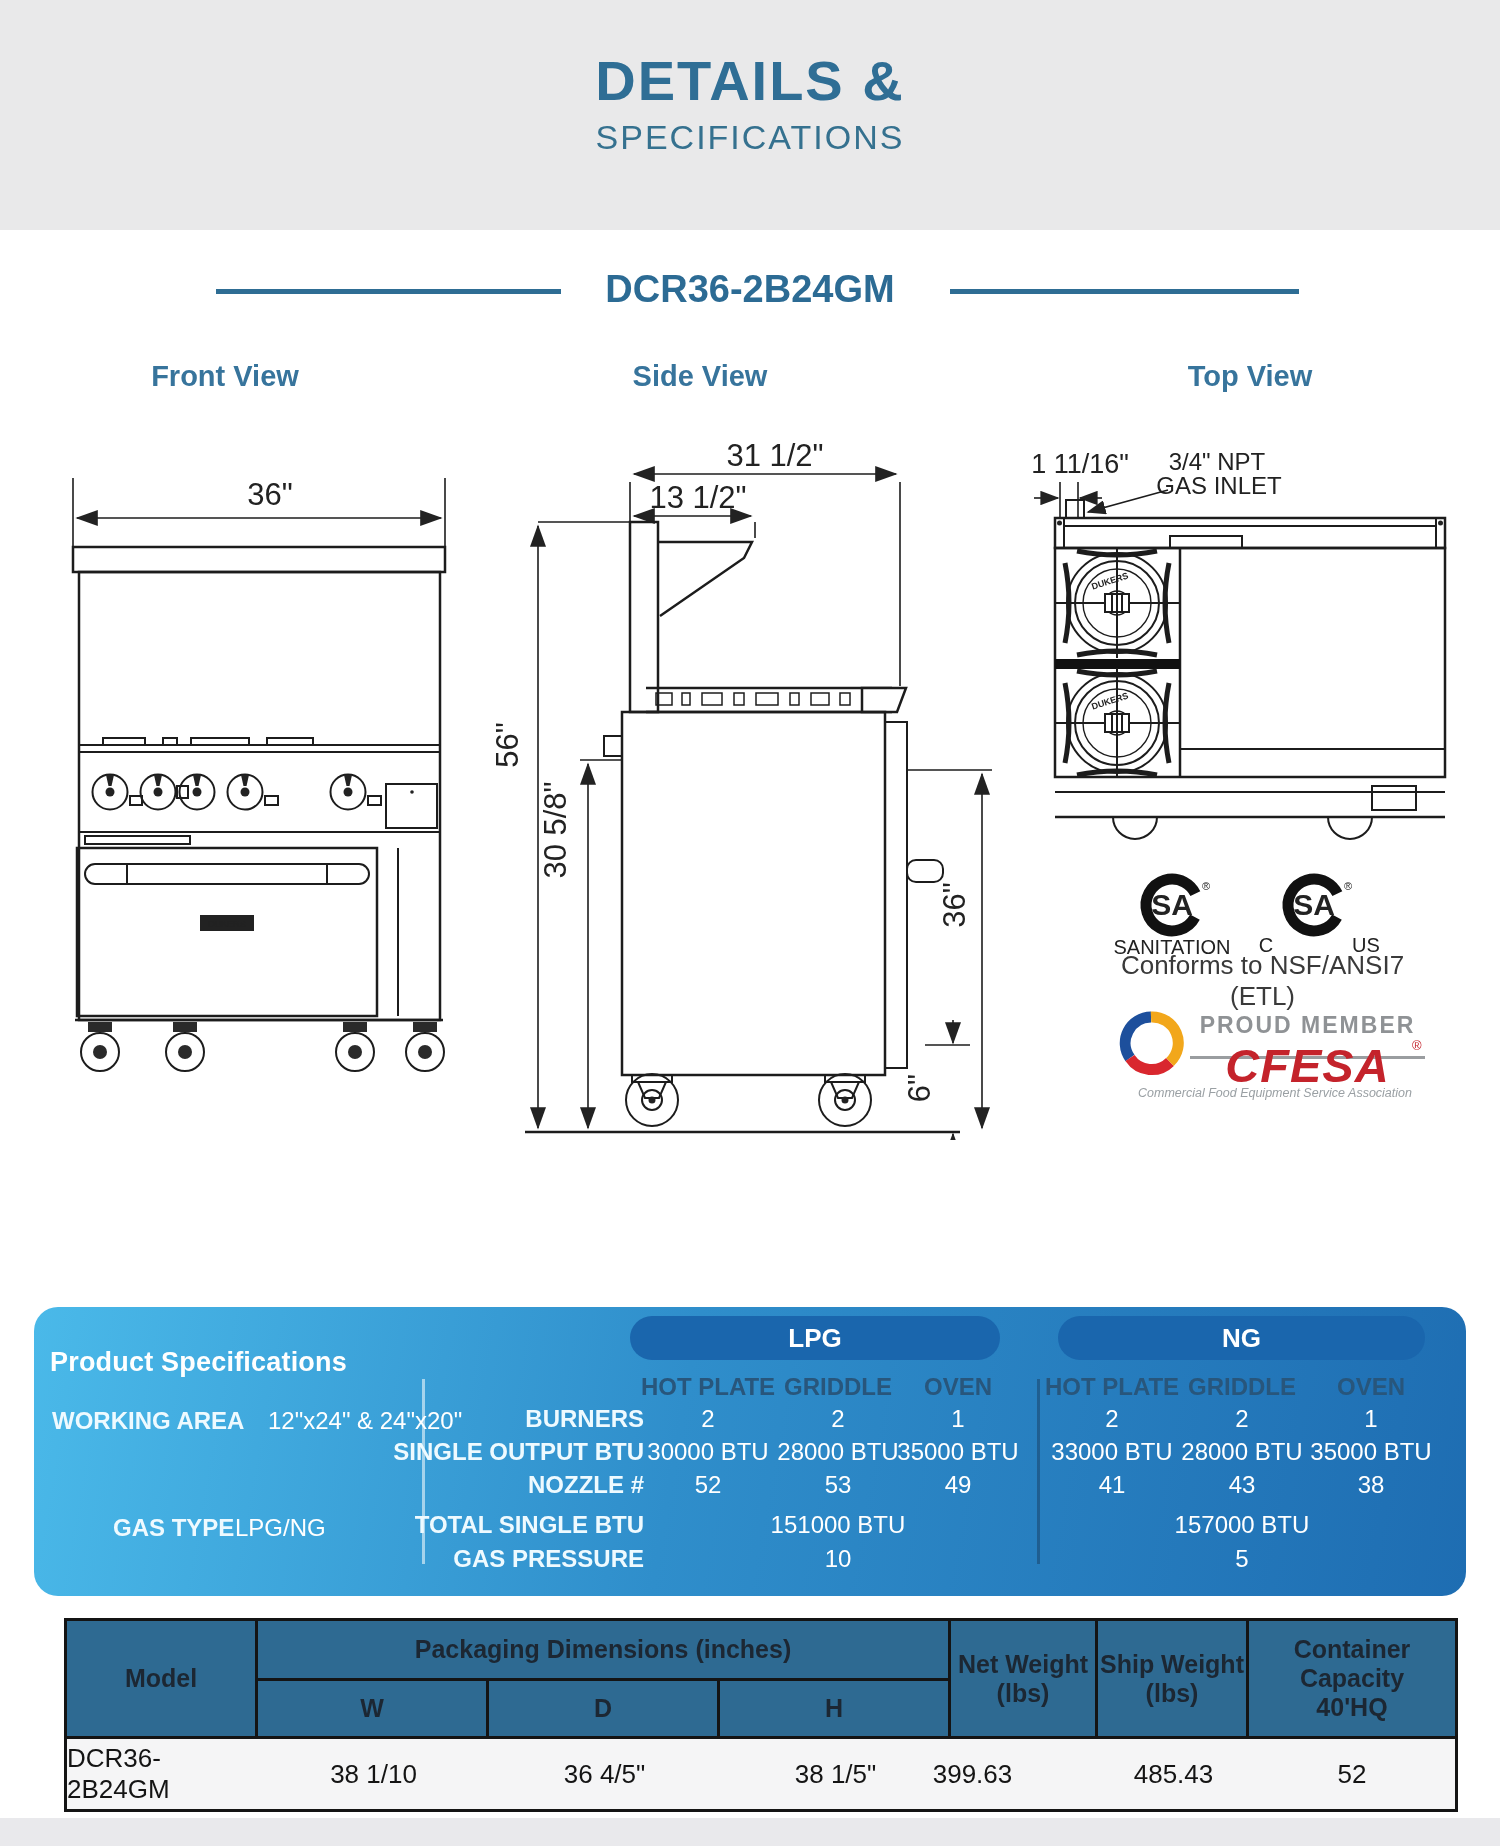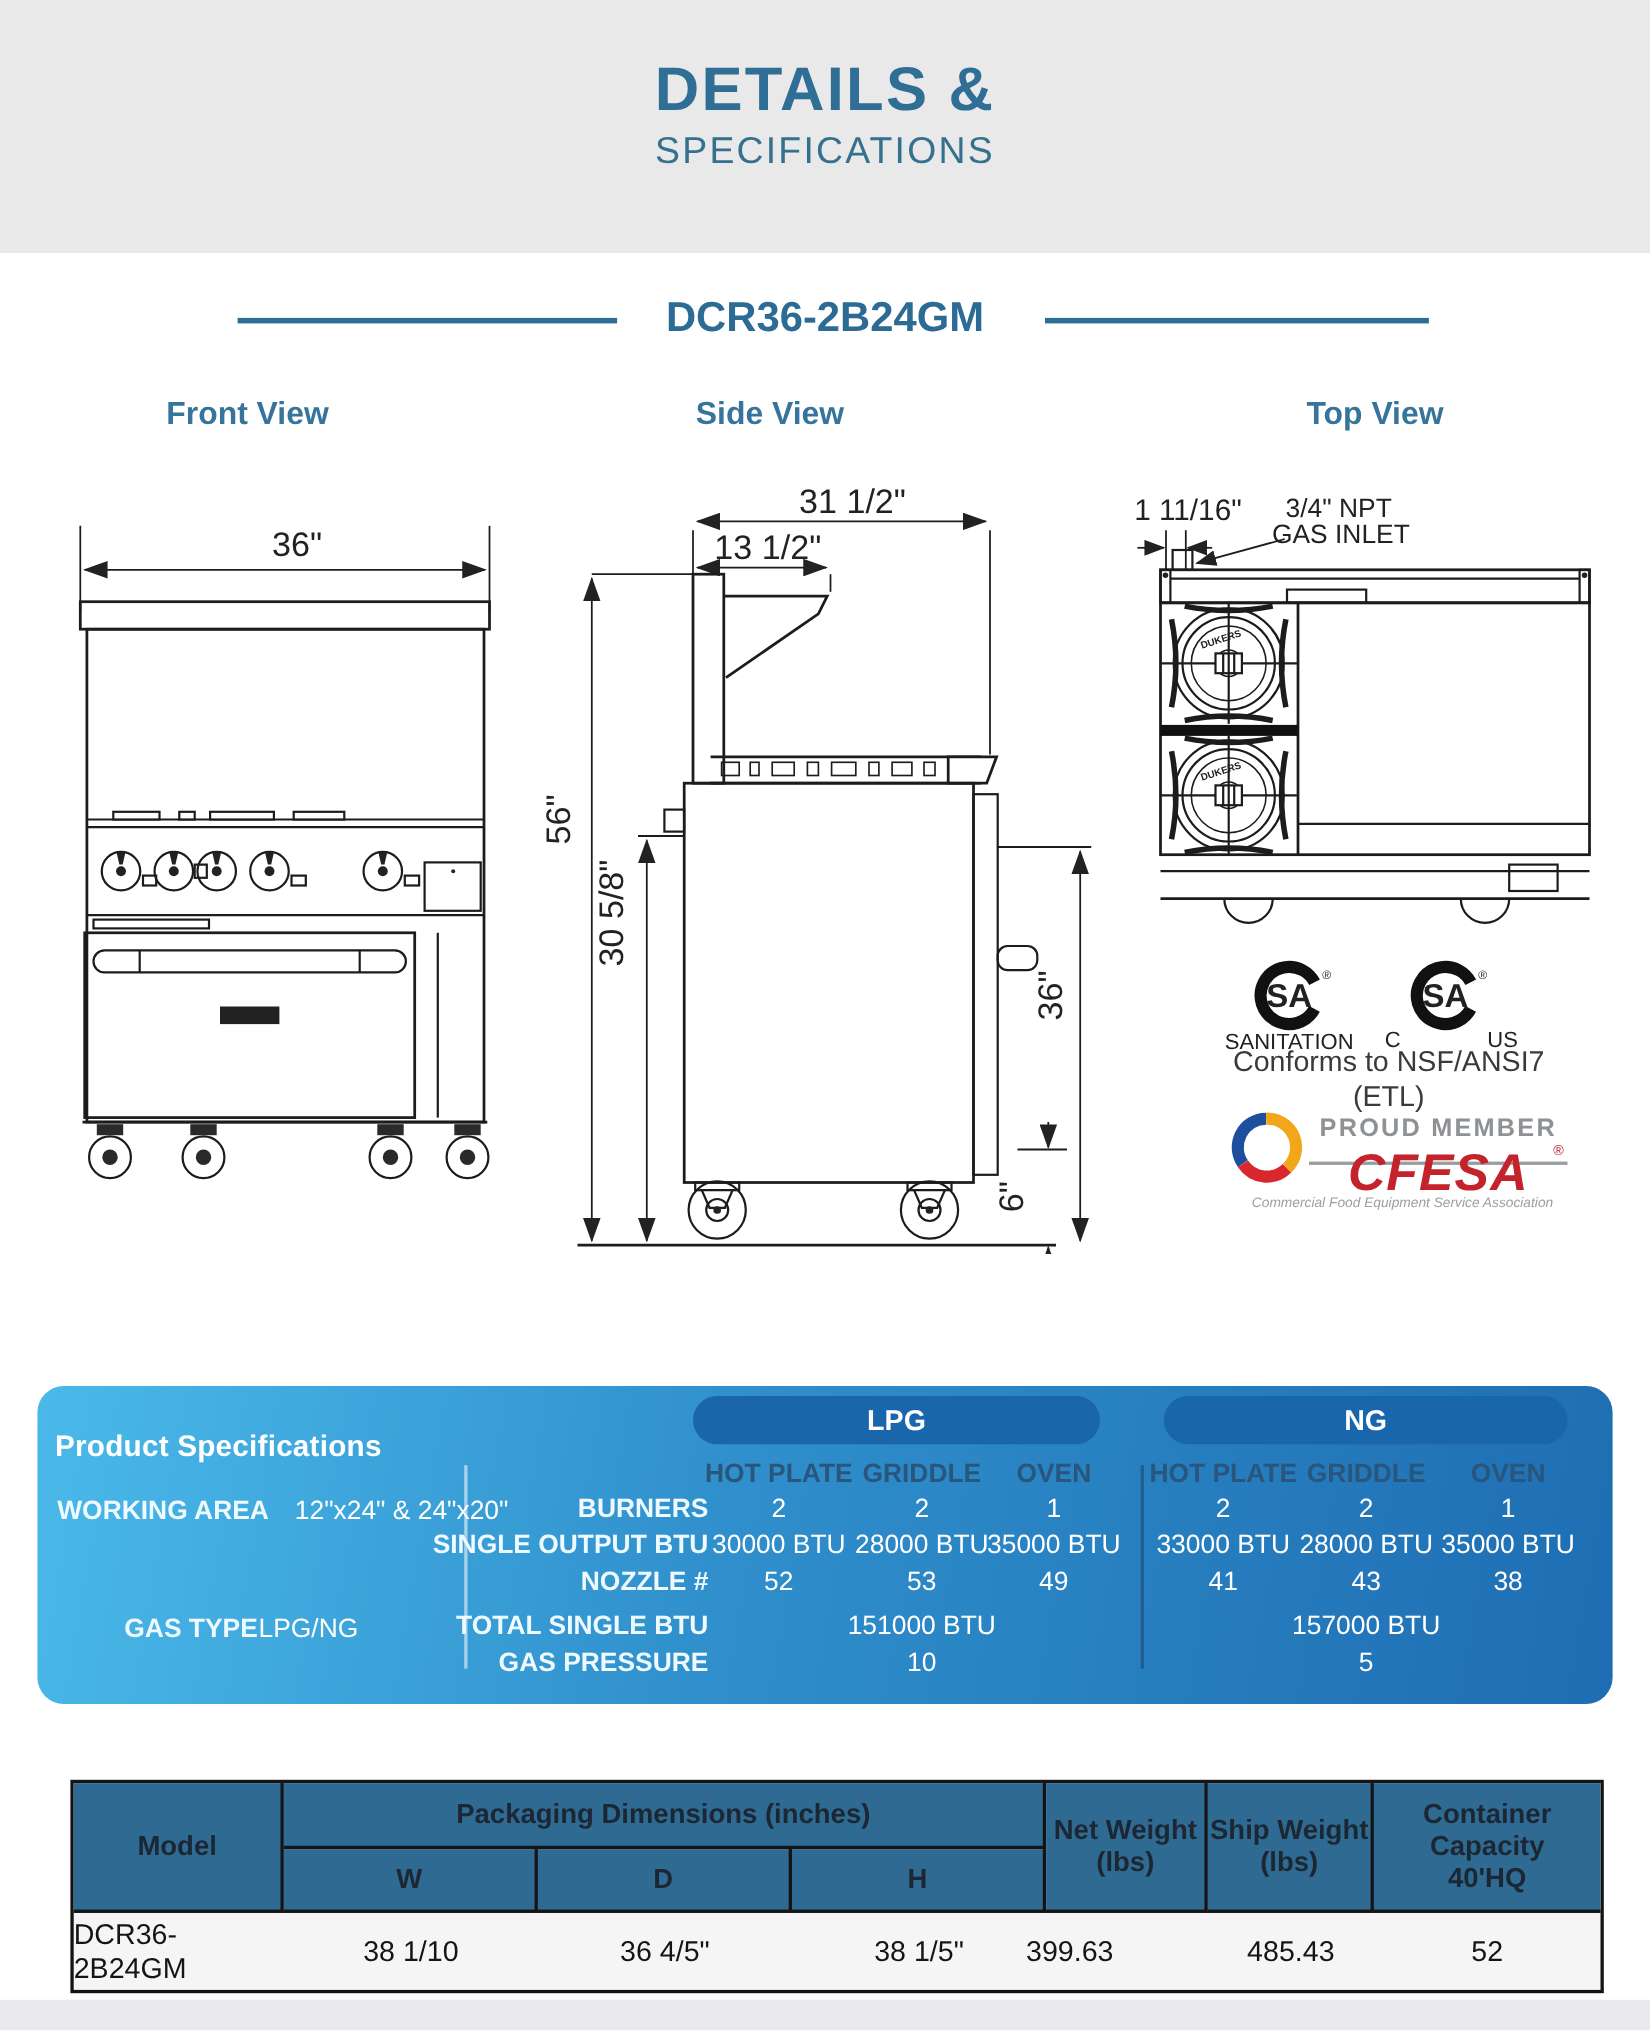--- a/index.html
+++ b/index.html
@@ -23,21 +23,21 @@
   .conforms{left:1090px;top:950px;width:345px;text-align:center;font-size:26px;color:#3a3a3a;}
   .cfesa-wrap{left:1090px;top:998px;width:345px;height:100px;}
   .cfesa-member{position:absolute;left:100px;top:14px;width:235px;text-align:center;font-size:23px;
                 font-weight:700;letter-spacing:2px;color:#8f9295;border-bottom:3px solid #9a9da0;padding-bottom:17px;}
   .cfesa-name{position:absolute;left:100px;top:40px;width:235px;text-align:center;font-size:47px;
               font-weight:800;font-style:italic;color:#c4232b;letter-spacing:1px;}
   .cfesa-reg{position:absolute;left:322px;top:40px;font-size:13px;color:#c4232b;}
   .cfesa-sub{position:absolute;left:30px;top:88px;width:310px;text-align:center;font-size:12.5px;
              font-style:italic;color:#9aa0a4;}
   
-  .spec{left:34px;top:1260px;width:1432px;height:289px;border-radius:24px;
+  .spec{left:34px;top:1307px;width:1432px;height:289px;border-radius:24px;
         background:linear-gradient(100deg,#4ab9e9 0%,#2f8ecb 45%,#1e6db2 100%);}
   .spec .title{position:absolute;left:16px;top:40px;font-size:27px;font-weight:700;color:#fff;letter-spacing:0.2px;}
   .pill{position:absolute;top:9px;height:44px;border-radius:22px;background:#1a66ad;
         color:#fff;font-size:26px;font-weight:600;text-align:center;line-height:44px;}
   .vdiv1{position:absolute;left:388px;top:72px;width:3px;height:185px;background:rgba(255,255,255,.55);}
   .vdiv2{position:absolute;left:1003px;top:72px;width:3px;height:185px;background:rgba(23,62,97,.5);}
   .subhdr{position:absolute;width:160px;margin-left:-80px;text-align:center;font-size:24px;
           font-weight:600;color:#28567c;top:66px;}
   .rowlab{position:absolute;width:310px;text-align:right;font-size:24px;font-weight:600;color:#eefaff;}
   .cell{position:absolute;width:160px;margin-left:-80px;text-align:center;font-size:24px;color:#ffffff;}

